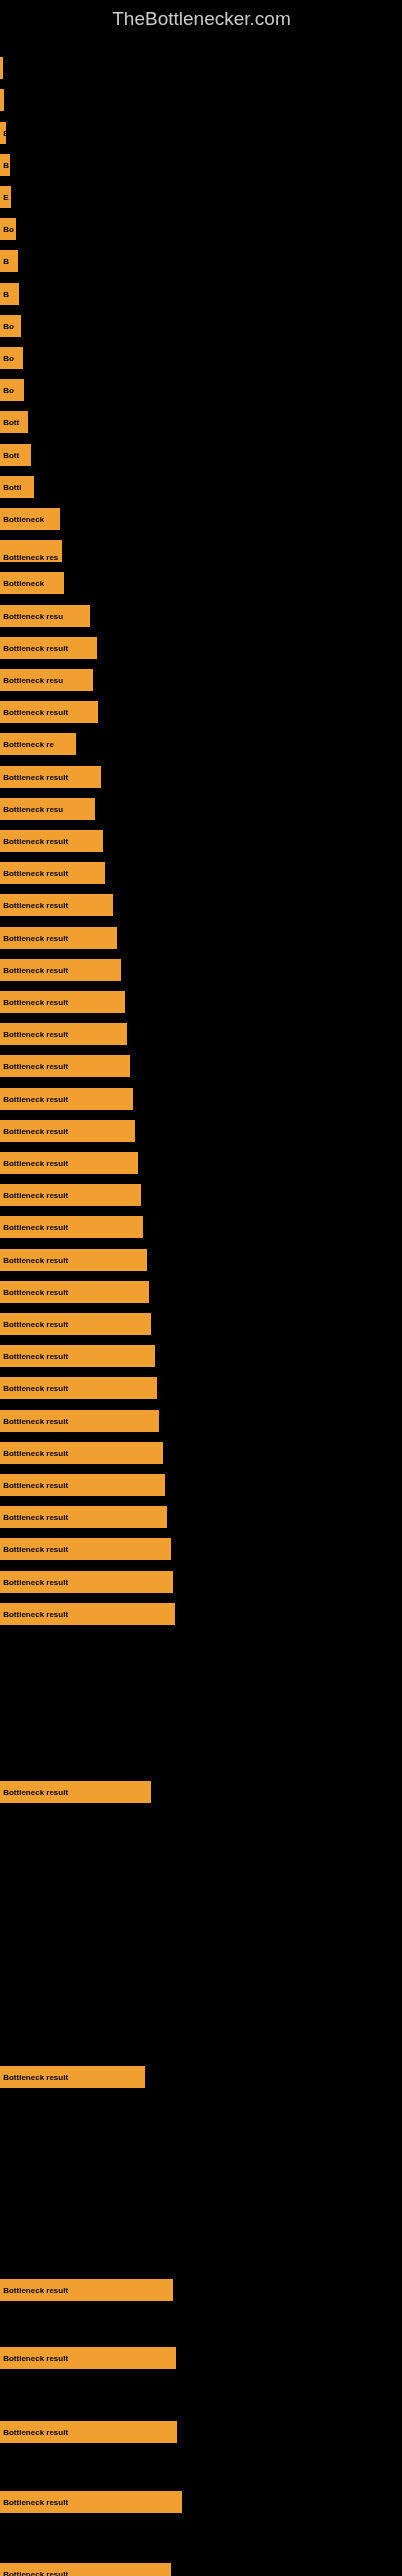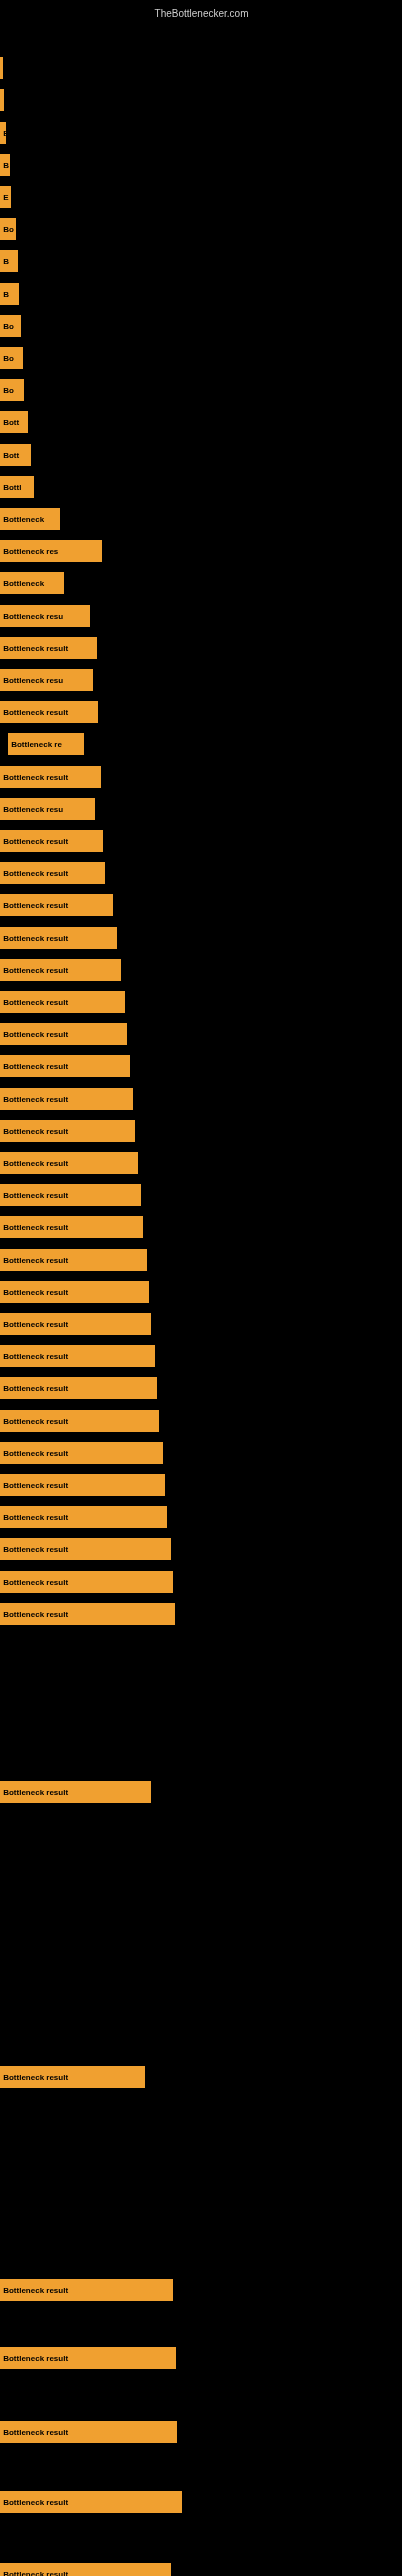--- a/index.html
+++ b/index.html
@@ -11,21 +11,21 @@
     body {
       background-color: #000000;
       width: 403px;
       min-height: 2576px;
       font-family: Arial, sans-serif;
       position: relative;
     }
 
     .site-title {
       color: #cccccc;
-      font-size: 10px;
+      font-size: 19px;
       text-align: center;
       padding: 6.4px 0;
       position: absolute;
       top: 1.6px;
       left: 0;
       right: 0;
     }
 
     .bars-container {
       position: absolute;
@@ -134,21 +134,21 @@
       <div class="bar" style="width: 34px;">
         <span class="bar-label">Bottl</span>
       </div>
     </div>
     <div class="bar-row" style="position: absolute; top: 479px; left: 0px; width: 403px;">
       <div class="bar" style="width: 60px;">
         <span class="bar-label">Bottleneck</span>
       </div>
     </div>
     <div class="bar-row" style="position: absolute; top: 511px; left: 0px; width: 403px;">
-      <div class="bar" style="width: 102px;">
+      <div class="bar" style="width: 62px; align-items: flex-end;">
         <span class="bar-label">Bottleneck res</span>
       </div>
     </div>
     <div class="bar-row" style="position: absolute; top: 543px; left: 0px; width: 403px;">
       <div class="bar" style="width: 64px;">
         <span class="bar-label">Bottleneck</span>
       </div>
     </div>
     <div class="bar-row" style="position: absolute; top: 576px; left: 0px; width: 403px;">
       <div class="bar" style="width: 90px;">
@@ -163,21 +163,21 @@
     <div class="bar-row" style="position: absolute; top: 640px; left: 0px; width: 403px;">
       <div class="bar" style="width: 93px;">
         <span class="bar-label">Bottleneck resu</span>
       </div>
     </div>
     <div class="bar-row" style="position: absolute; top: 672px; left: 0px; width: 403px;">
       <div class="bar" style="width: 98px;">
         <span class="bar-label">Bottleneck result</span>
       </div>
     </div>
-    <div class="bar-row" style="position: absolute; top: 704px; left: 0px; width: 355px; padding-left: 8px;">
+    <div class="bar-row" style="position: absolute; top: 704px; left: 0px; width: 355px;">
       <div class="bar" style="width: 76px;">
         <span class="bar-label">Bottleneck re</span>
       </div>
     </div>
     <div class="bar-row" style="position: absolute; top: 737px; left: 0px; width: 403px;">
       <div class="bar" style="width: 101px;">
         <span class="bar-label">Bottleneck result</span>
       </div>
     </div>
     <div class="bar-row" style="position: absolute; top: 769px; left: 0px; width: 403px;">

